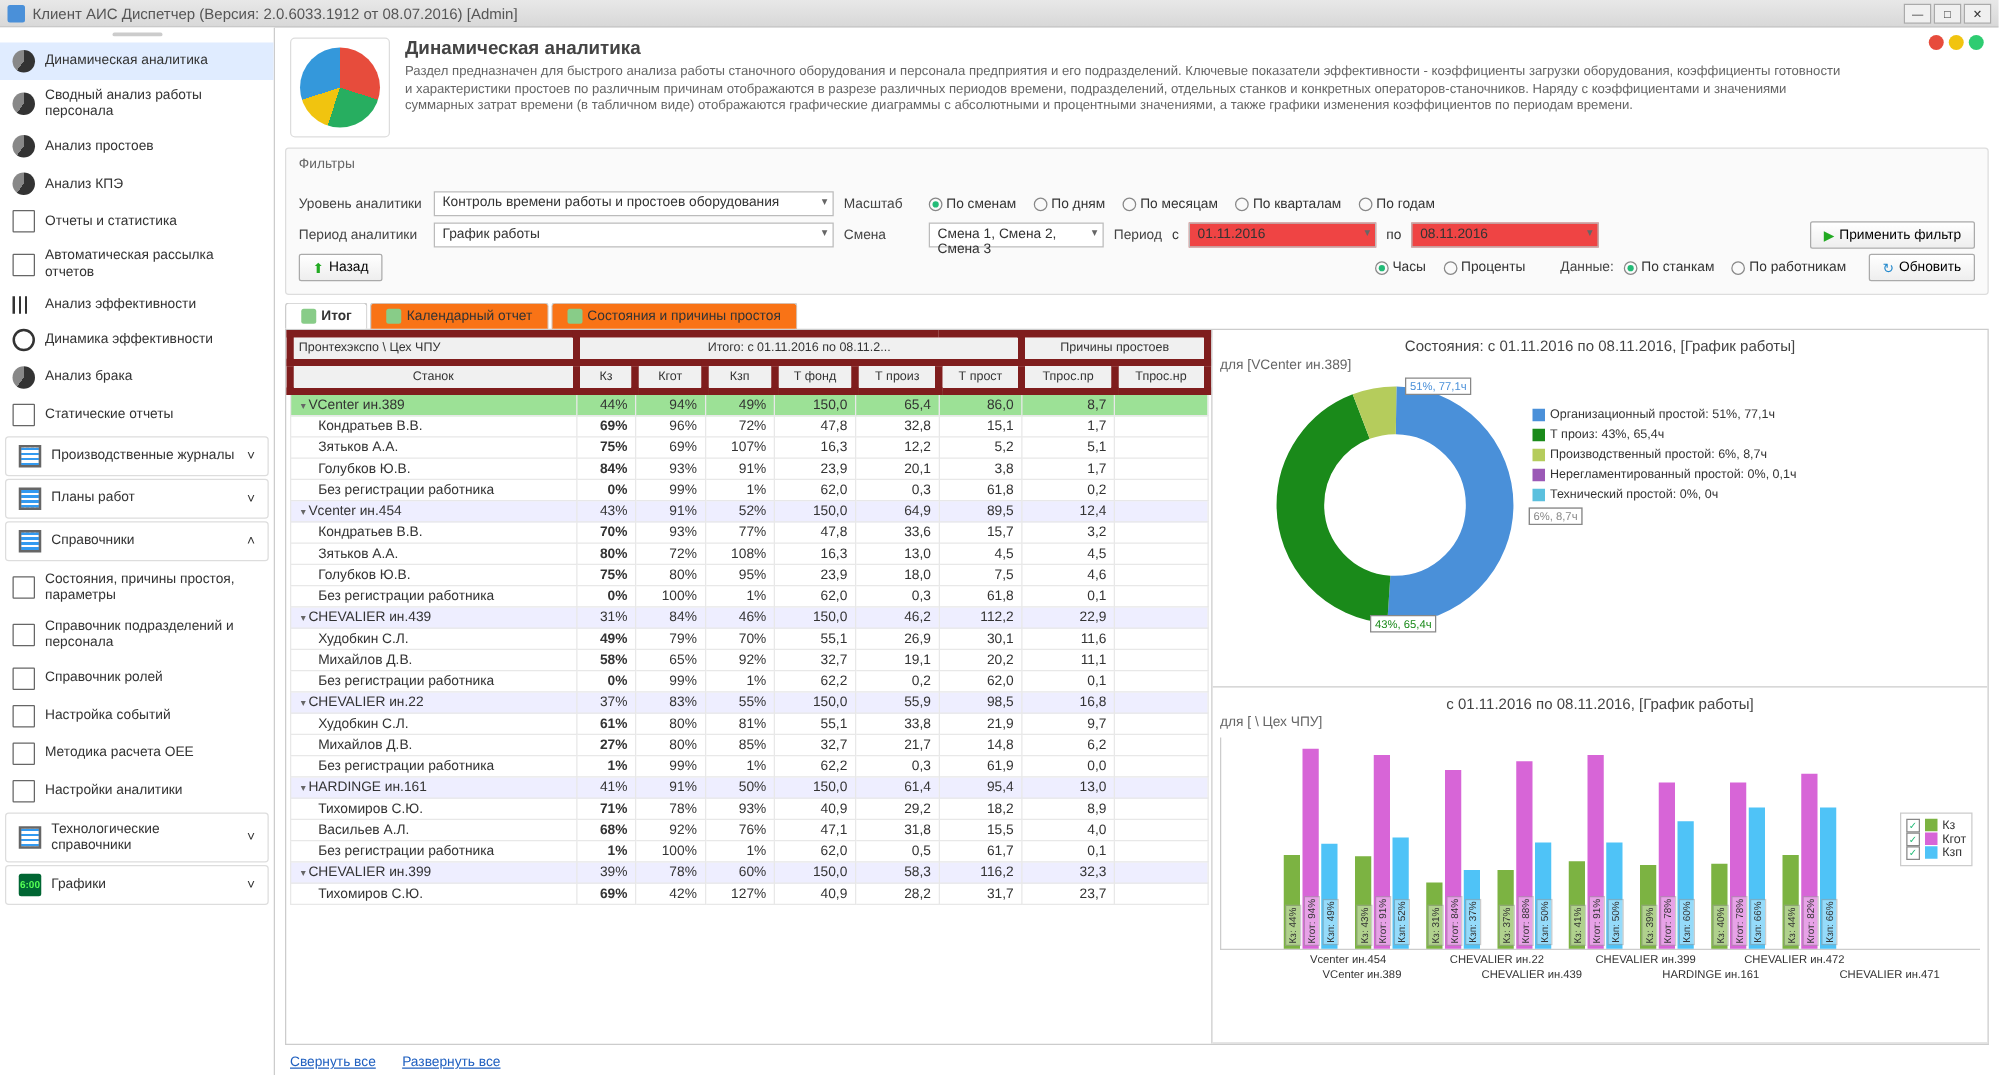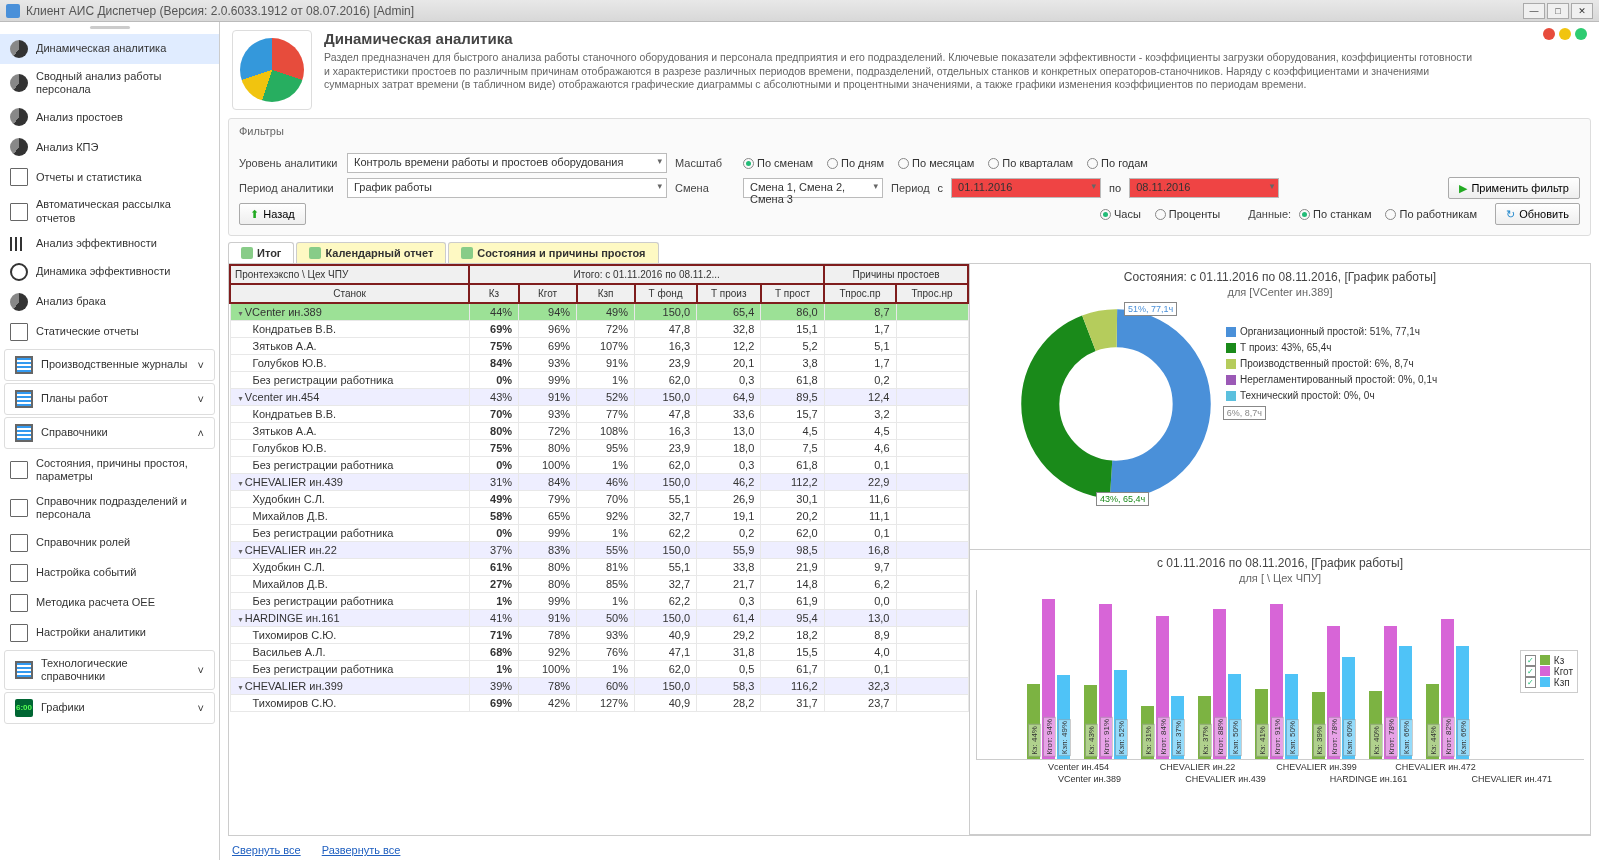--- a/index.html
+++ b/index.html
@@ -40,38 +40,38 @@
 .combo { border: 1px solid #bbb; background: #fff; padding: 2px 18px 2px 6px; font-size: 11px; height: 20px; position: relative; min-width: 120px; }
 .combo::after { content: "▾"; position: absolute; right: 4px; top: 2px; color: #666; font-size: 9px; }
 .radio-group { display: flex; gap: 14px; align-items: center; }
 .radio-opt { display: flex; align-items: center; gap: 3px; cursor: pointer; }
 .radio-opt .r { width: 11px; height: 11px; border: 1px solid #888; border-radius: 50%; display: inline-flex; align-items: center; justify-content: center; }
 .radio-opt.sel .r::after { content: ""; width: 5px; height: 5px; background: #2b7; border-radius: 50%; }
 .btn { border: 1px solid #aaa; background: linear-gradient(#fff,#eee); padding: 2px 10px; height: 22px; cursor: pointer; border-radius: 2px; display: inline-flex; align-items: center; gap: 4px; font-size: 11px; }
 .date-inp { border: 1px solid #bbb; background: #ef4444; padding: 2px 18px 2px 6px; font-size: 11px; height: 20px; width: 150px; position: relative; }
 .date-inp::after { content: "▾"; position: absolute; right: 4px; top: 2px; color: #666; font-size: 9px; }
 .tabs { display: flex; border-bottom: 1px solid #ccc; margin: 6px 8px 0; }
-.tab { border: 1px solid #ccc; border-bottom: none; padding: 4px 12px; background: #fef9c3; margin-right: 2px; cursor: pointer; border-radius: 3px 3px 0 0; display: flex; gap: 4px; align-items: center; font-weight: bold; }
+.tab { border: 1px solid #ccc; border-bottom: none; padding: 4px 12px; background: #f97316; margin-right: 2px; cursor: pointer; border-radius: 3px 3px 0 0; display: flex; gap: 4px; align-items: center; }
 .tab.active { background: #fff; font-weight: bold; }
 .tab .ticon { width: 12px; height: 12px; background: #8c8; border-radius: 2px; }
 .workspace { flex: 1; display: flex; margin: 0 8px 4px; border: 1px solid #ccc; border-top: none; overflow: hidden; }
 .grid-pane { flex: 1; overflow: auto; border-right: 1px solid #ccc; position: relative; }
 table.grid { border-collapse: collapse; width: 100%; font-size: 11px; }
-table.grid th { background: #f0f0f0; border: 2px solid #7f1d1d; padding: 3px 4px; font-weight: normal; font-size: 10px; position: sticky; top: 0; }
+table.grid th { background: #f0f0f0; border: 6px solid #7f1d1d; padding: 3px 4px; font-weight: normal; font-size: 10px; position: sticky; top: 0; }
 table.grid td { border: 1px solid #e8e8e8; padding: 2px 6px; text-align: right; white-space: nowrap; }
 table.grid td.name { text-align: left; padding-left: 22px; }
 table.grid tr.machine td { background: #eef; font-weight: normal; }
 table.grid tr.machine td.name { padding-left: 8px; }
 table.grid tr.machine.hl td { background: #9ce196; }
 table.grid tr.machine td:first-child::before { content: "▾ "; color: #666; font-size: 8px; }
 table.grid td.kz { font-weight: bold; }
 .charts-pane { width: 620px; display: flex; flex-direction: column; overflow: hidden; }
 .chart-box { flex: 1; border-bottom: 1px solid #ccc; padding: 6px; overflow: hidden; position: relative; }
 .chart-title { text-align: center; font-size: 12px; color: #444; margin-bottom: 2px; }
-.chart-sub { text-align: center; font-size: 11px; color: #666; margin-bottom: 6px; }
+.chart-sub { font-size: 11px; color: #666; margin-bottom: 6px; }
 .donut-wrap { display: flex; gap: 10px; }
 .donut { width: 200px; height: 200px; position: relative; margin-left: 40px; }
 .donut svg { width: 100%; height: 100%; }
 .donut-lbl { position: absolute; font-size: 9px; border: 1px solid #888; background: #fff; padding: 1px 3px; }
 .legend { font-size: 10px; line-height: 1.6; margin-top: 20px; }
 .legend-row { display: flex; align-items: center; gap: 4px; }
 .legend-sw { width: 10px; height: 10px; }
 .barchart { display: flex; align-items: flex-end; height: 170px; gap: 14px; padding: 0 10px 0 50px; border-left: 1px solid #ccc; border-bottom: 1px solid #ccc; position: relative; margin-top: 4px; }
 .bar-group { display: flex; gap: 2px; align-items: flex-end; position: relative; }
 .bar { width: 13px; position: relative; }

